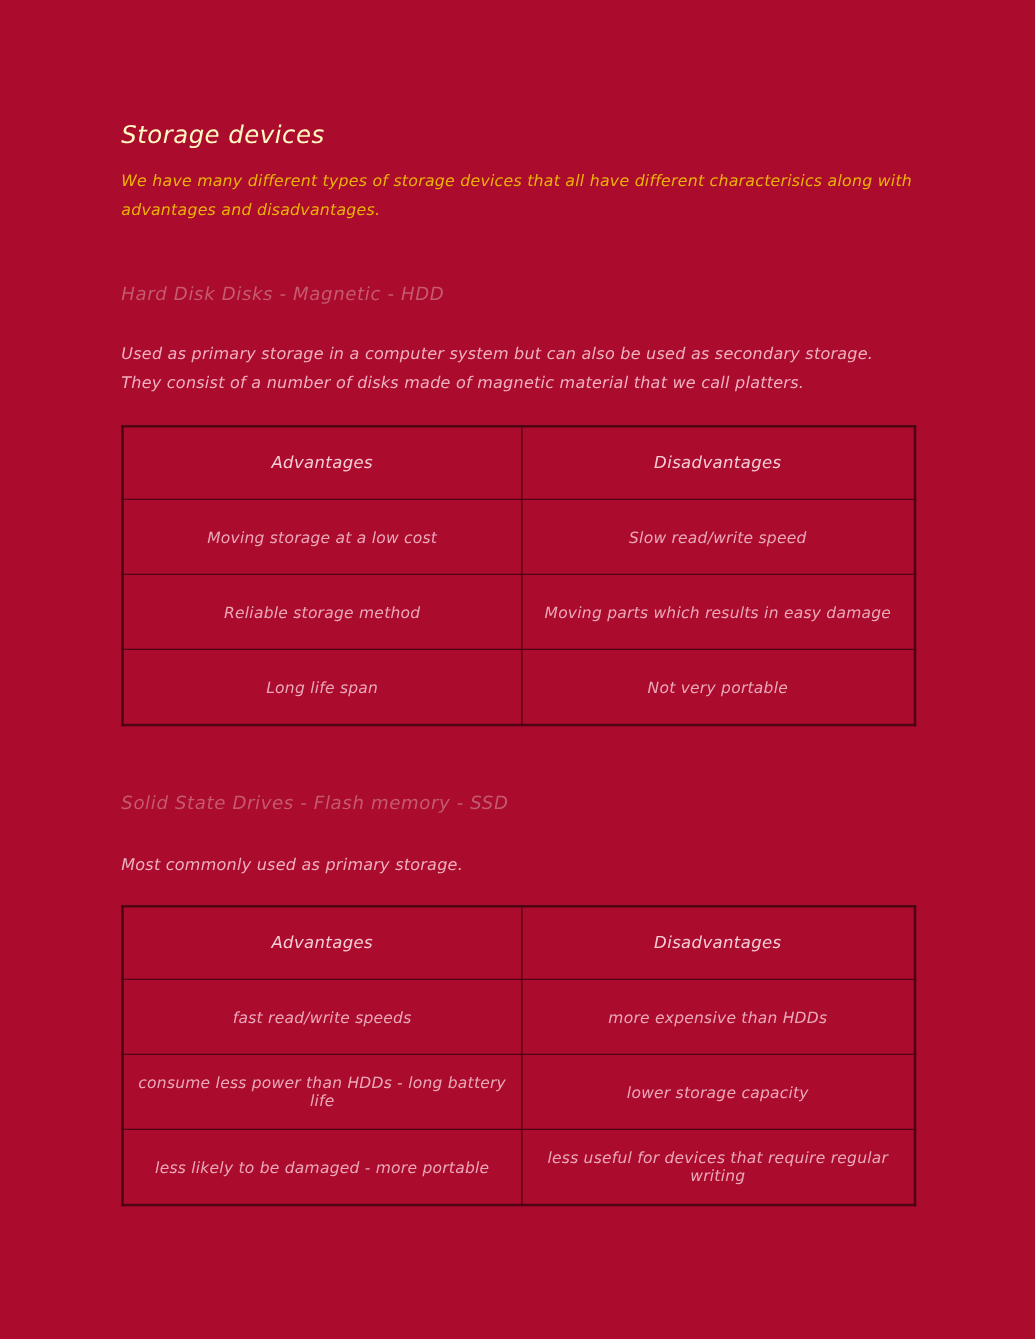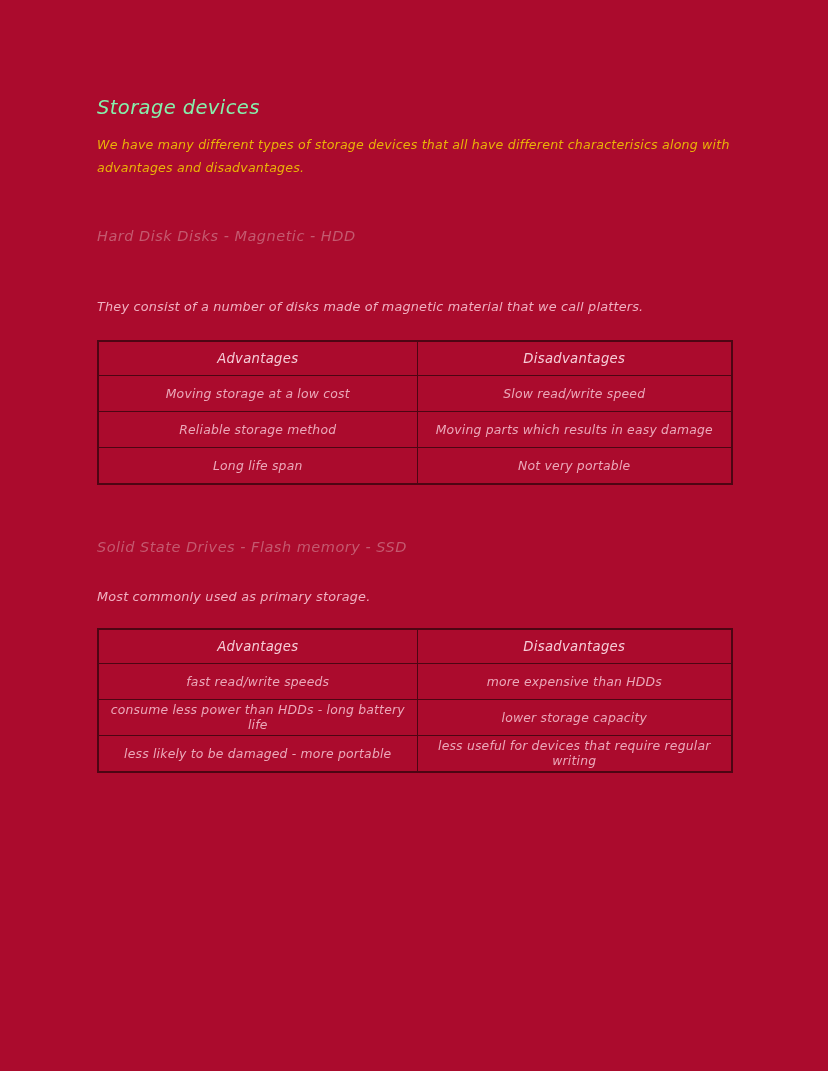--- a/index.html
+++ b/index.html
@@ -30,21 +30,21 @@
   .hand {
     font-family: "DejaVu Sans", sans-serif;
     font-style: italic;
     font-weight: 300;
     letter-spacing: 0.2px;
   }
 
   .doc-title {
     font-size: 19.5px;
     line-height: 24px;
-    color: #86efac;
+    color: #fef9c3;
     margin: 0 0 14px 0;
     letter-spacing: 0.4px;
     font-weight: 400;
   }
 
   .intro {
     font-size: 12.6px;
     line-height: 22.8px;
     color: #eab308;
     margin: 0;
@@ -96,21 +96,21 @@
     border: 2px solid #4d0513;
   }
   .cmp-table col.col-adv { width: 319px; }
   .cmp-table col.col-dis { width: 315px; }
 
   .cmp-table th,
   .cmp-table td {
     border: 1.6px solid #4d0513;
     text-align: center;
     vertical-align: middle;
-    padding: 0 8px;
+    padding: 12px 8px;
     font-family: "DejaVu Sans", sans-serif;
     font-style: italic;
     font-weight: 300;
   }
 
   .cmp-table th {
     height: 33px;
     font-size: 13.2px;
     color: #f6cdd7;
     font-weight: 400;
@@ -143,21 +143,21 @@
 
 
   <div class="gap-a"></div>
 
   <section>
     <h2 class="hand section-heading">Hard Disk Disks - Magnetic - HDD</h2>
 
     <div class="gap-b"></div>
 
     <p class="hand section-body">
-      <br>
+      <span>Used as primary storage in a computer system but can also be used as secondary storage.</span><br>
       <span>They consist of a number of disks made of magnetic material that we call platters.</span>
     </p>
 
     <div class="gap-c"></div>
 
     <table class="cmp-table">
       <colgroup>
         <col class="col-adv">
         <col class="col-dis">
       </colgroup>

